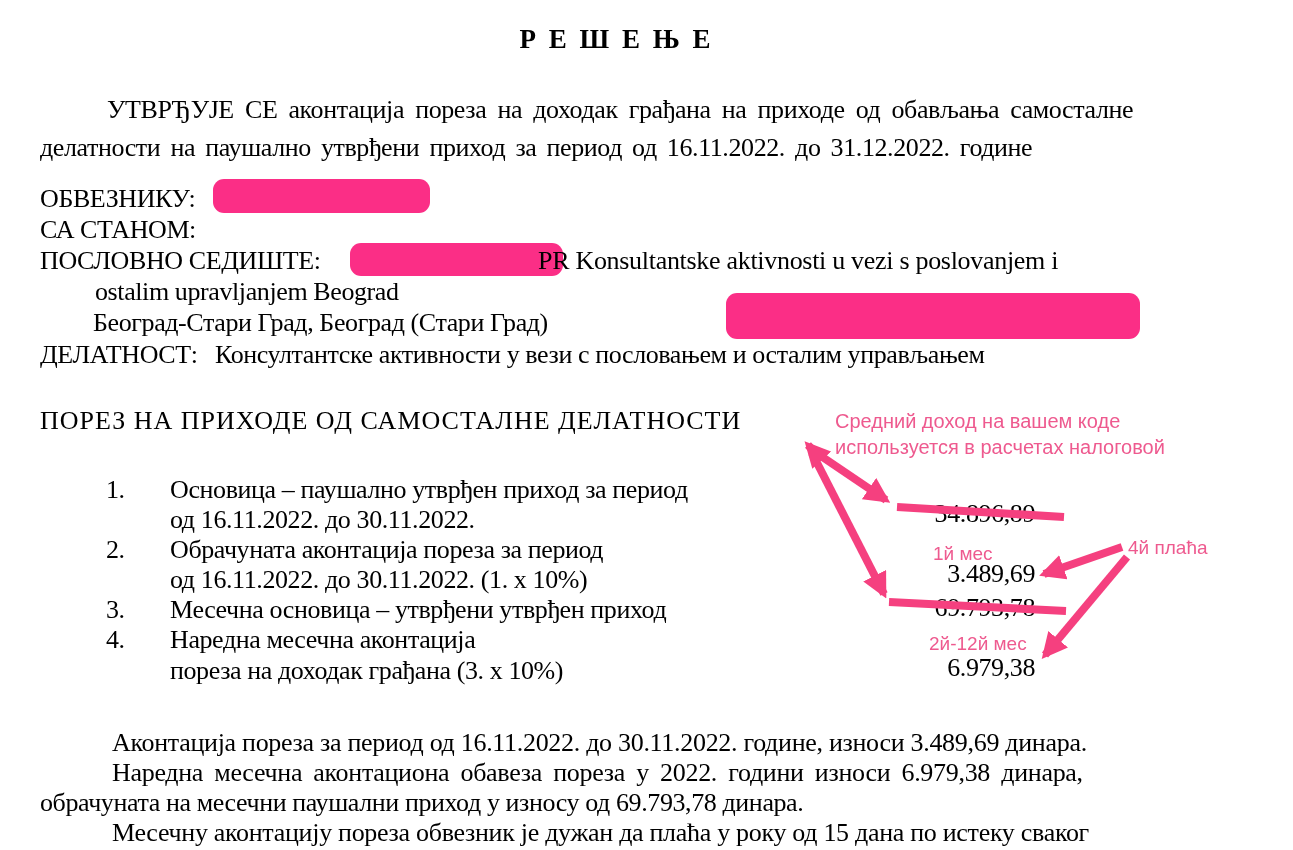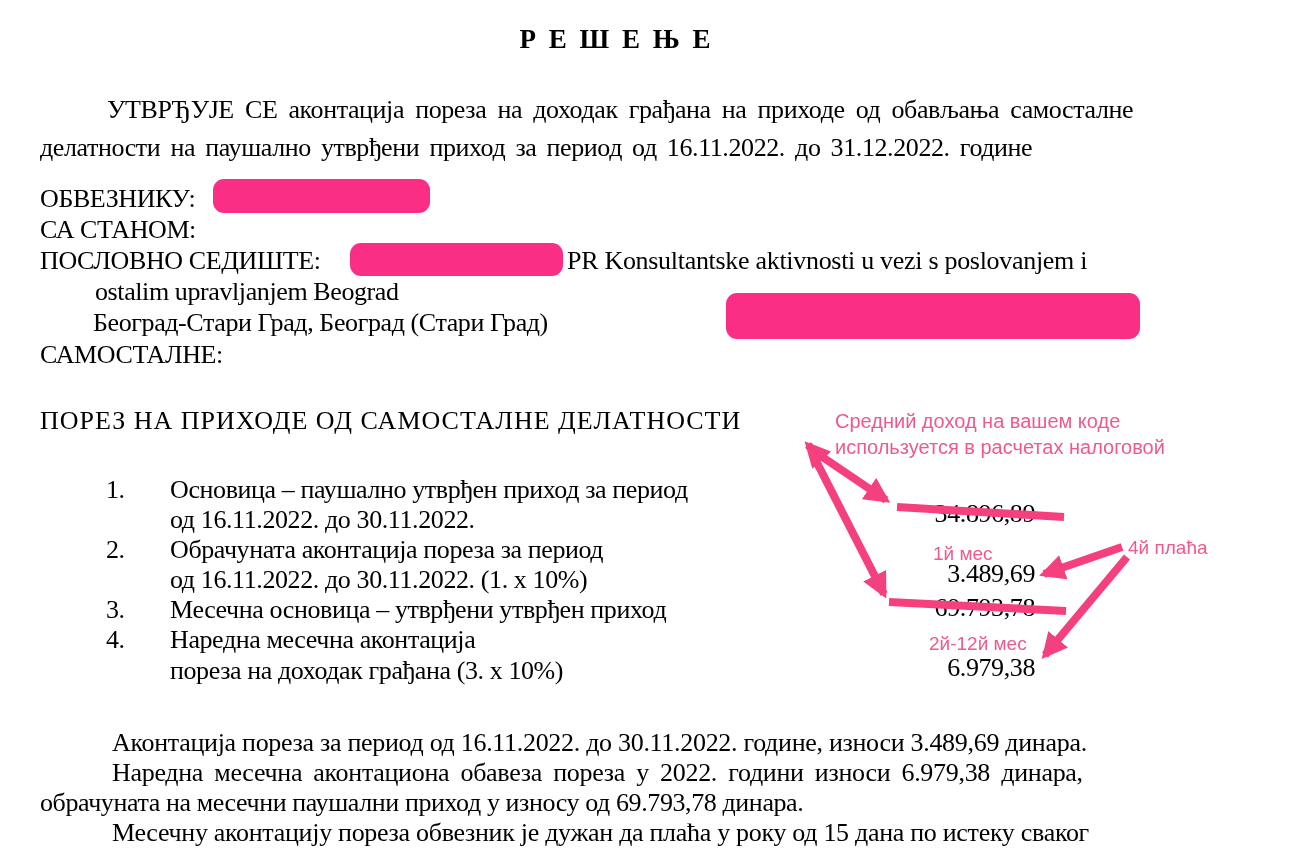--- a/index.html
+++ b/index.html
@@ -12,21 +12,21 @@
        font-family:"Liberation Serif",serif;color:#000;}
   .page{position:absolute;inset:0;border-radius:15px;}
   .tline{position:absolute;white-space:nowrap;font-size:26px;line-height:30px;letter-spacing:-0.4px;}
   .doc-title{position:absolute;top:24px;left:0;width:1233px;text-align:center;
              font-weight:bold;font-size:27px;letter-spacing:3px;white-space:nowrap;}
   .intro1{top:95px;left:107px;word-spacing:5px;}
   .intro2{top:133px;left:40px;word-spacing:4px;}
   .f-obv{top:184px;left:40px;text-align:right;}
   .f-sas{top:215px;left:40px;}
   .f-sed{top:246px;left:40px;}
-  .f-sedval{top:246px;left:567px;letter-spacing:-0.3px;}
+  .f-sedval{top:246px;left:538px;letter-spacing:-0.3px;}
   .f-sed2{top:277px;left:95px;}
   .f-sed3{top:308px;left:93px;}
   .f-del{top:340px;left:40px;}
   .f-delval{top:340px;left:215px;}
   .sec-head{top:406px;left:40px;letter-spacing:1px;}
   .pink-box{position:absolute;background:var(--redaction-pink);border-radius:11px;}
   .box1{left:213px;top:179px;width:217px;height:34px;}
   .box2{left:350px;top:243px;width:213px;height:33px;}
   .box3{left:726px;top:293px;width:414px;height:46px;}
   .i1n{top:475px;left:106px;} .i1a{top:475px;left:170px;} .i1b{top:505px;left:170px;}
@@ -65,21 +65,22 @@
 
   <div class="tline f-sas">СА СТАНОМ:</div>
 
   <div class="tline f-sed">ПОСЛОВНО СЕДИШТЕ:</div>
   <div class="pink-box box2"></div>
   <div class="tline f-sedval">PR Konsultantske aktivnosti u vezi s poslovanjem i</div>
   <div class="tline f-sed2">ostalim upravljanjem Beograd</div>
   <div class="tline f-sed3">Београд-Стари Град, Београд (Стари Град)</div>
   <div class="pink-box box3"></div>
 
-  <div class="tline f-del">САМОСТАЛНЕ:</div>
+  <div class="tline f-del">ДЕЛАТНОСТ:</div>
+  <div class="tline f-delval">Консултантске активности у вези с пословањем и осталим управљањем</div>
 
   <div class="tline sec-head">ПОРЕЗ НА ПРИХОДЕ ОД САМОСТАЛНЕ ДЕЛАТНОСТИ</div>
 
   <div class="tline i1n">1.</div>
   <div class="tline i1a">Основица – паушално утврђен приход за период</div>
   <div class="tline i1b">од 16.11.2022. до 30.11.2022.</div>
 
   <div class="tline i2n">2.</div>
   <div class="tline i2a">Обрачуната аконтација пореза за период</div>
   <div class="tline i2b">од 16.11.2022. до 30.11.2022. (1. x 10%)</div>

